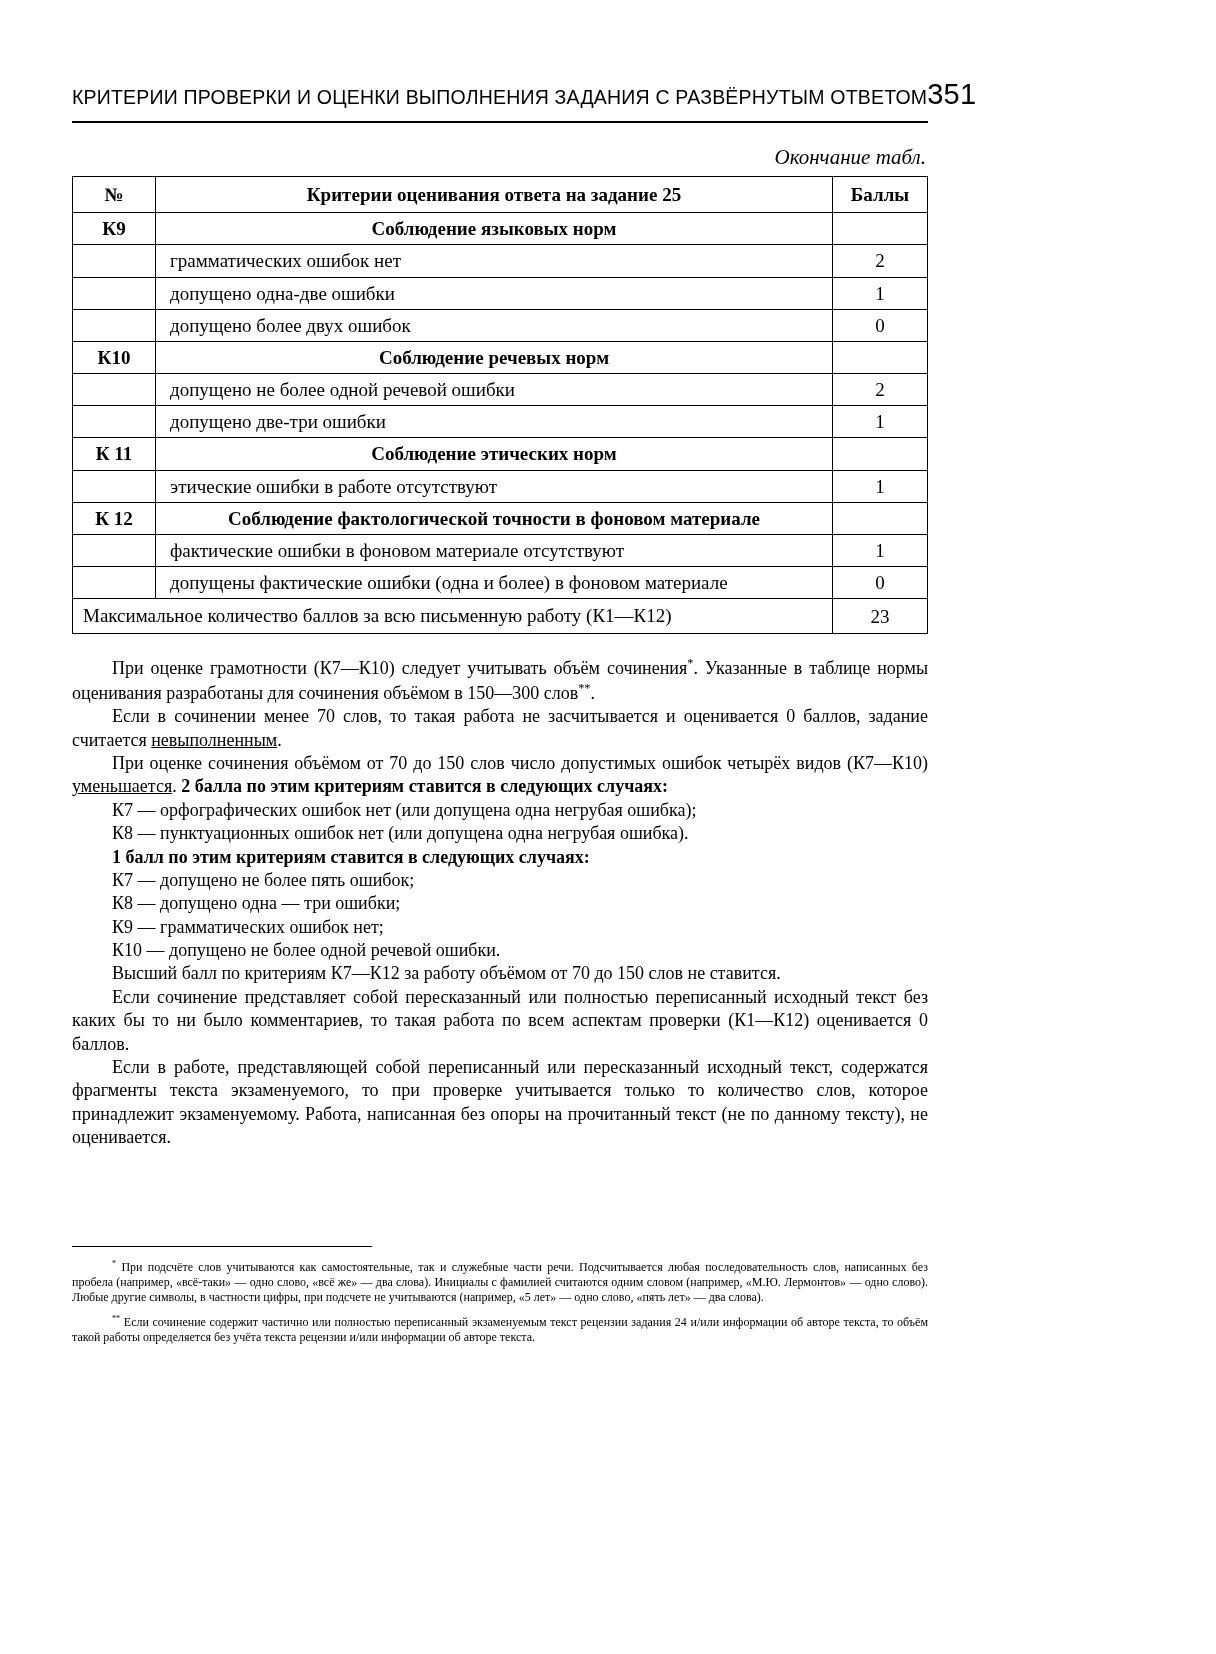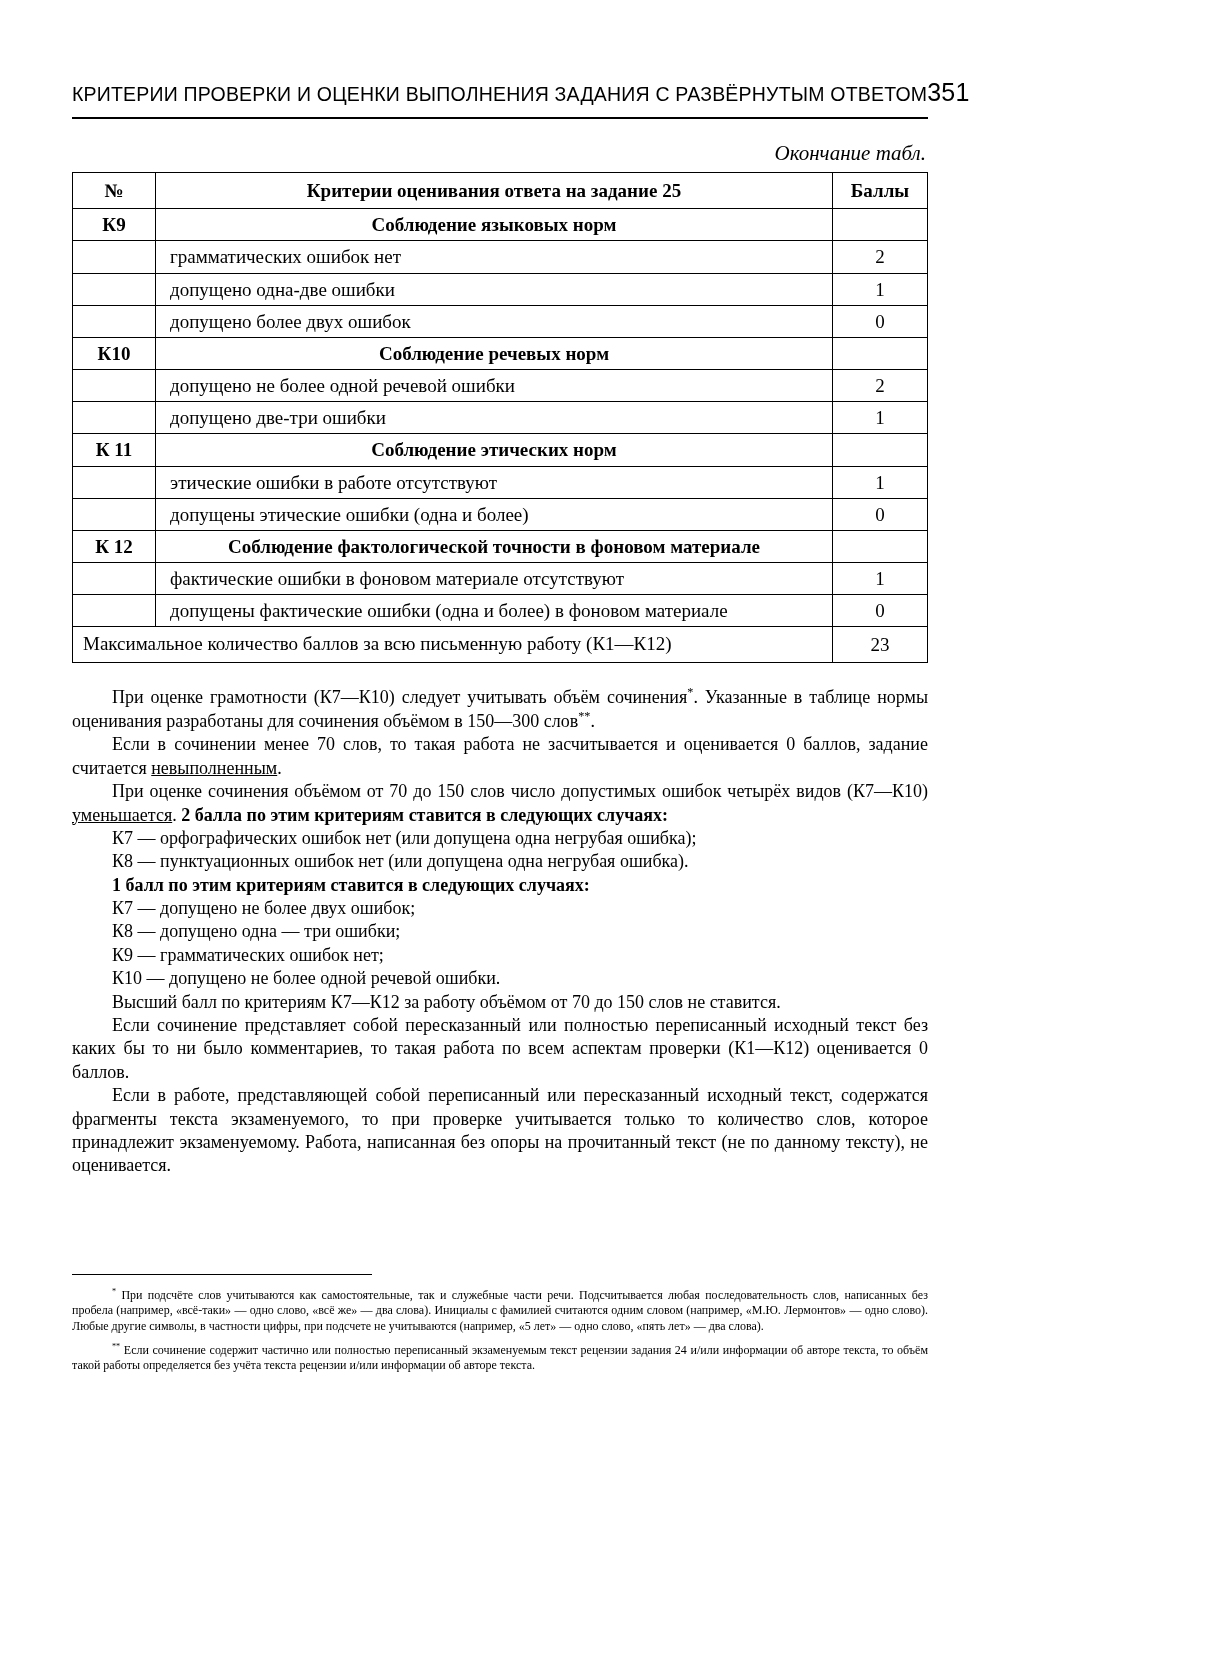--- a/index.html
+++ b/index.html
@@ -30,21 +30,21 @@
     font-family: "Liberation Sans", sans-serif;
     font-size: 19.5px;
     letter-spacing: 0.2px;
     padding: 0 0 10px 0;
   }
   .runhead .title {
     font-weight: 400;
     white-space: nowrap;
   }
   .runhead .pageno {
-    font-size: 25px;
+    font-size: 29px;
     font-weight: 400;
   }
   .runhead-rule {
     border-top: 2.5px solid #000;
     margin: 0 0 22px 0;
   }
 
   
   .tbl-caption {
     text-align: right;
@@ -171,25 +171,20 @@
       <tr>
         <td class="c-num code">К 11</td>
         <td class="c-txt center-bold">Соблюдение этических норм</td>
         <td class="c-pts"></td>
       </tr>
       <tr>
         <td class="c-num"></td>
         <td class="c-txt indent-txt">этические ошибки в работе отсутствуют</td>
         <td class="c-pts">1</td>
       </tr>
-      <tr>
-        <td class="c-num"></td>
-        <td class="c-txt indent-txt">допущены этические ошибки (одна и более)</td>
-        <td class="c-pts">0</td>
-      </tr>
 
       <tr>
         <td class="c-num code">К 12</td>
         <td class="c-txt center-bold">Соблюдение фактологической точности в фоновом материале</td>
         <td class="c-pts"></td>
       </tr>
       <tr>
         <td class="c-num"></td>
         <td class="c-txt indent-txt">фактические ошибки в фоновом материале отсутствуют</td>
         <td class="c-pts">1</td>
@@ -210,21 +205,21 @@
   <div class="body">
     <p><span>При оценке грамотности (К7—К10) следует учитывать объём сочинения</span><span class="sup">*</span><span>. Указанные в таблице нормы оценивания разработаны для сочинения объёмом в 150—300 слов</span><span class="sup">**</span><span>.</span></p>
 
     <p><span>Если в сочинении менее 70 слов, то такая работа не засчитывается и оценивается 0 баллов, задание считается </span><span class="u">невыполненным</span><span>.</span></p>
 
     <p><span>При оценке сочинения объёмом от 70 до 150 слов число допустимых ошибок четырёх видов (К7—К10) </span><span class="u">уменьшается</span><span>. </span><span class="b">2 балла по этим критериям ставится в следующих случаях:</span></p>
 
     <p class="flat">К7 — орфографических ошибок нет (или допущена одна негрубая ошибка);</p>
     <p class="flat">К8 — пунктуационных ошибок нет (или допущена одна негрубая ошибка).</p>
     <p class="flat b">1 балл по этим критериям ставится в следующих случаях:</p>
-    <p class="flat">К7 — допущено не более двух ошибок;</p>
+    <p class="flat">К7 — допущено не более пять ошибок;</p>
     <p class="flat">К8 — допущено одна — три ошибки;</p>
     <p class="flat">К9 — грамматических ошибок нет;</p>
     <p class="flat">К10 — допущено не более одной речевой ошибки.</p>
     <p>Высший балл по критериям К7—К12 за работу объёмом от 70 до 150 слов не ставится.</p>
     <p>Если сочинение представляет собой пересказанный или полностью переписанный исходный текст без каких бы то ни было комментариев, то такая работа по всем аспектам проверки (К1—К12) оценивается 0 баллов.</p>
     <p>Если в работе, представляющей собой переписанный или пересказанный исходный текст, содержатся фрагменты текста экзаменуемого, то при проверке учитывается только то количество слов, которое принадлежит экзаменуемому. Работа, написанная без опоры на прочитанный текст (не по данному тексту), не оценивается.</p>
   </div>
 
   <div class="footnote-rule"></div>
   <div class="footnotes">

